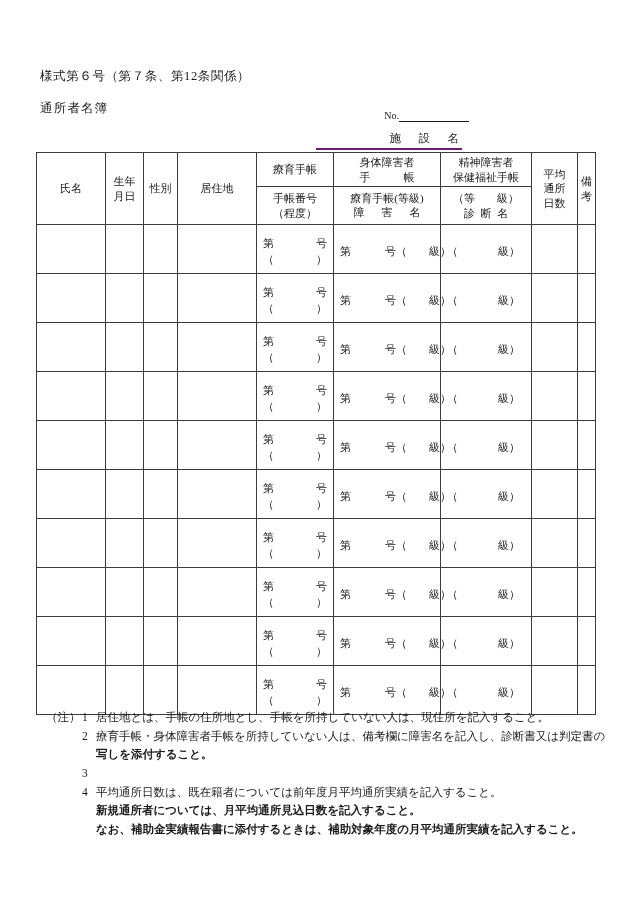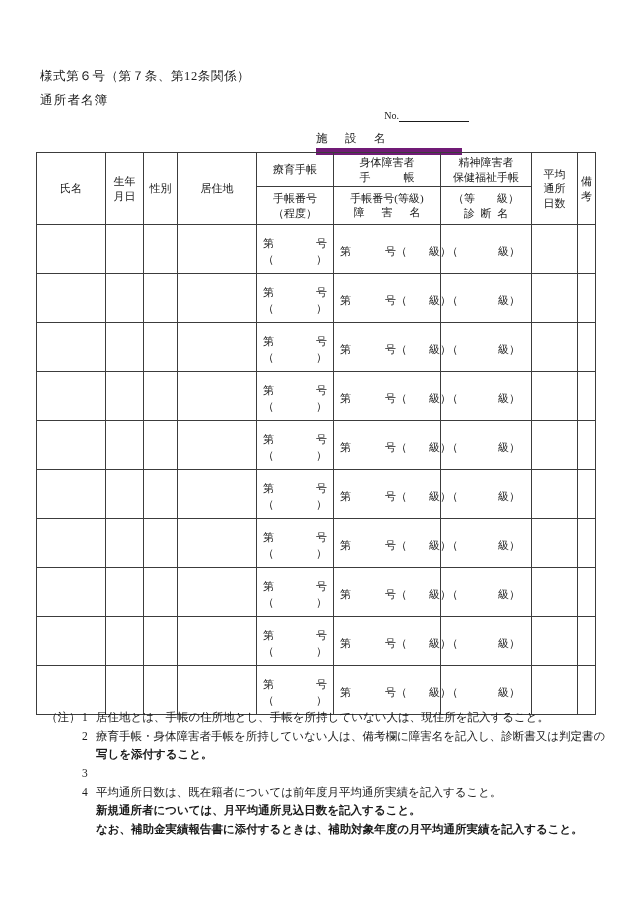--- a/index.html
+++ b/index.html
@@ -27,21 +27,21 @@
     position: absolute;
     left: 40px;
     top: 68px;
     font-size: 12.5px;
     letter-spacing: 0.6px;
     white-space: nowrap;
   }
   .doc-title {
     position: absolute;
     left: 40px;
-    top: 92px;
+    top: 100px;
     font-size: 12.5px;
     letter-spacing: 1.2px;
     white-space: nowrap;
   }
   .no-field {
     position: absolute;
     right: 33px;
     top: 110px;
     font-size: 11px;
     display: flex;
@@ -58,24 +58,24 @@
     border-bottom: 1px solid #1a1a1a;
     height: 11px;
   }
 
   
   .facility-line {
     position: absolute;
     left: 316px;
     top: 131px;
     width: 146px;
-    text-align: left;
+    text-align: right;
     font-size: 11.5px;
     letter-spacing: 3px;
-    border-bottom: 7px solid #701a75;
+    border-bottom: 2px solid #701a75;
     padding-bottom: 2px;
     white-space: nowrap;
   }
 
   
   .roster {
     position: absolute;
     left: 36px;
     top: 152px;
     width: 559px;
@@ -197,21 +197,21 @@
           <span class="h-line">日数</span>
         </th>
         <th class="hdr-tall" rowspan="2">備考</th>
       </tr>
       <tr>
         <th class="hdr-bot">
           <span class="h-line">手帳番号</span>
           <span class="h-line">（程度）</span>
         </th>
         <th class="hdr-bot">
-          <span class="h-line">手帳番号(等級)</span>
+          <span class="h-line">療育手帳(等級)</span>
           <span class="h-line sp-mid">障　害　名</span>
         </th>
         <th class="hdr-bot">
           <span class="h-line">（等　　級）</span>
           <span class="h-line sp-sm">診 断 名</span>
         </th>
       </tr>
     </thead>
     <tbody>
         <tr class="data-row">

